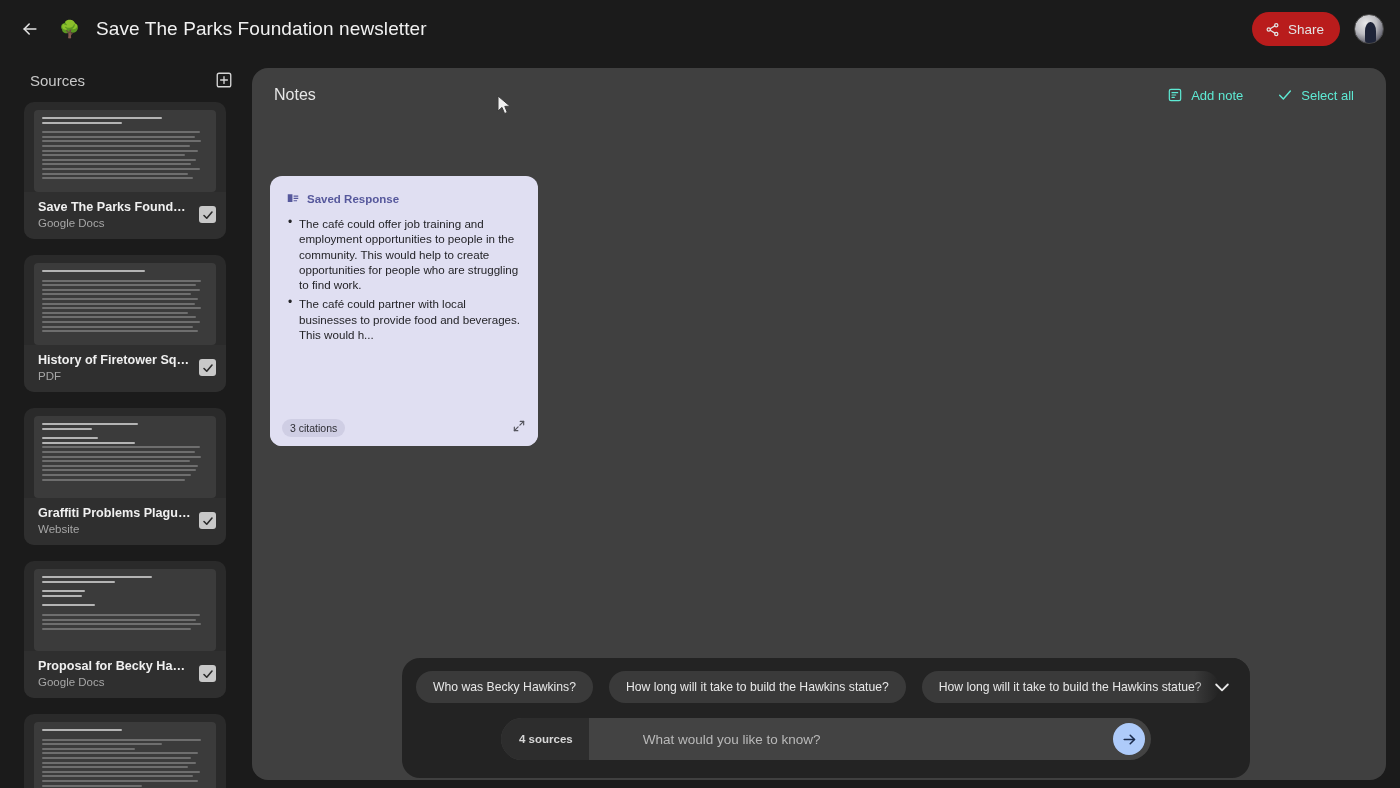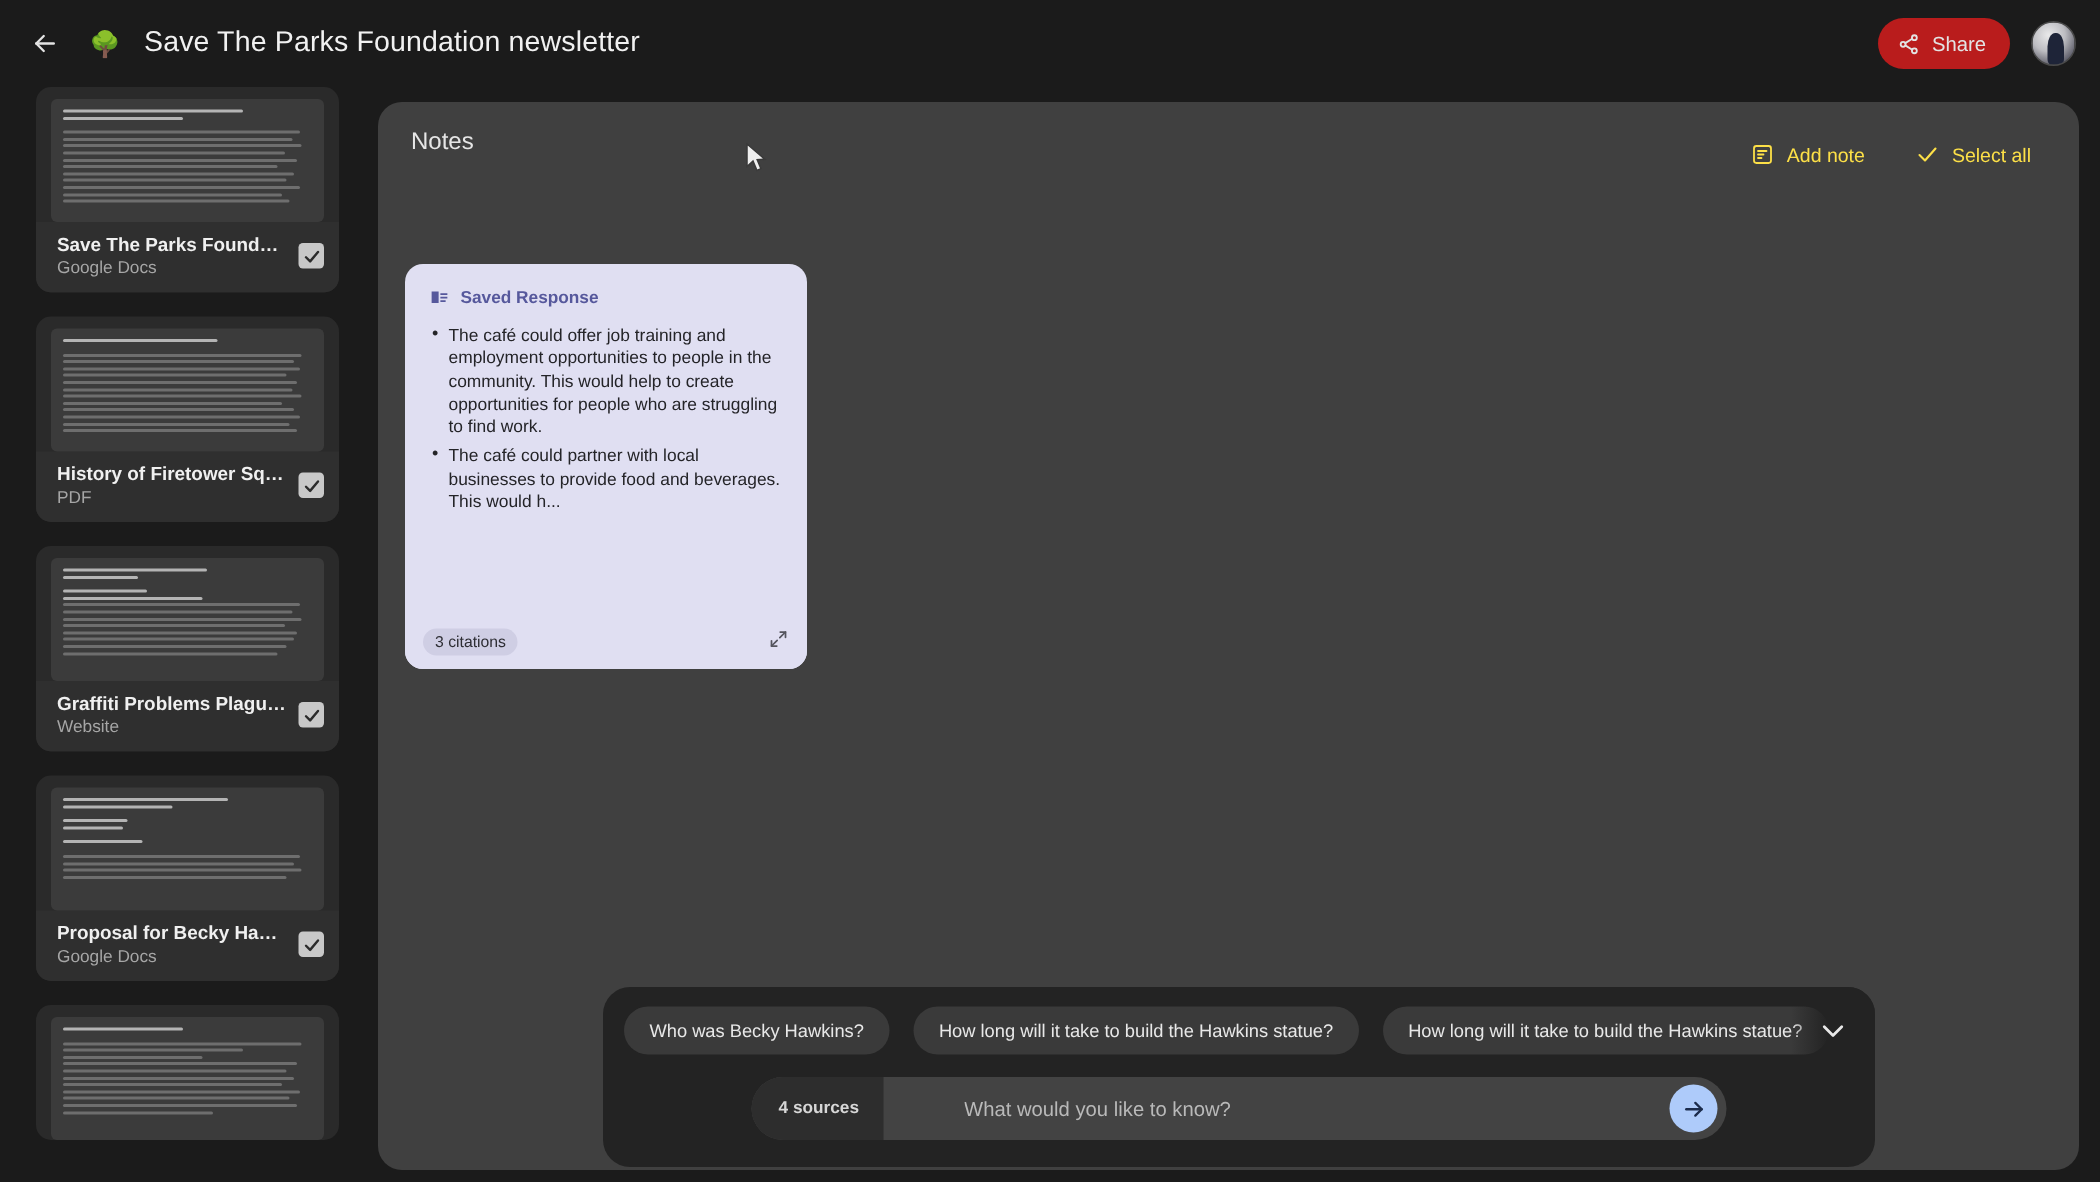--- a/index.html
+++ b/index.html
@@ -100,22 +100,22 @@
     position: absolute; left: 252px; top: 68px;
     width: 1134px; height: 712px;
     background: #404040; border-radius: 16px; overflow: hidden;
   }
   .notes-head {
     height: 54px; display: flex; align-items: center; padding: 0 18px 0 22px;
   }
   .notes-title { color: #e6e6e6; font-size: 16px; }
   .notes-actions { margin-left: auto; display: flex; align-items: center; gap: 6px; }
   .pillbtn {
-    display: flex; align-items: flex-end; gap: 8px;
-    color: #fde047; font-size: 13px; height: 32px;
+    display: flex; align-items: center; gap: 8px;
+    color: #5eead4; font-size: 13px; height: 32px;
     padding: 0 14px; border-radius: 16px; cursor: pointer;
   }
 
   .notes-body { position: relative; padding: 10px 28px; }
   .note-card {
     position: absolute; left: 18px; top: 54px;
     width: 268px; height: 270px;
     background: #e0dff2; border-radius: 12px; overflow: hidden;
     cursor: pointer;
   }
@@ -223,20 +223,30 @@
         <line x1="8.3" y1="10.8" x2="15.7" y2="6.2"></line>
           <line x1="8.3" y1="13.2" x2="15.7" y2="17.8"></line>
       </svg>
       <span>Share</span>
     </div>
     <div class="avatar"></div>
   </div>
 </div>
 
 <div class="sources">
+  <div class="sources-head">
+    <div class="sources-title">Sources</div>
+    <div class="add-source-btn">
+      <svg width="18" height="18" viewBox="0 0 24 24" fill="none" stroke="currentColor" stroke-width="1.8" stroke-linecap="round">
+        <rect x="3" y="3" width="18" height="18" rx="2.5"></rect>
+          <line x1="12" y1="7.5" x2="12" y2="16.5"></line>
+          <line x1="7.5" y1="12" x2="16.5" y2="12"></line>
+      </svg>
+    </div>
+  </div>
 
   <div class="source-list">
 
     <div class="source-card">
       <div class="thumb">
         <div class="ln" style="width:72%"></div>
           <div class="ln" style="width:48%"></div>
           <div class="gap"></div>
         <div class="ln dim" style="width:95%"></div>
           <div class="ln dim" style="width:92%"></div>

